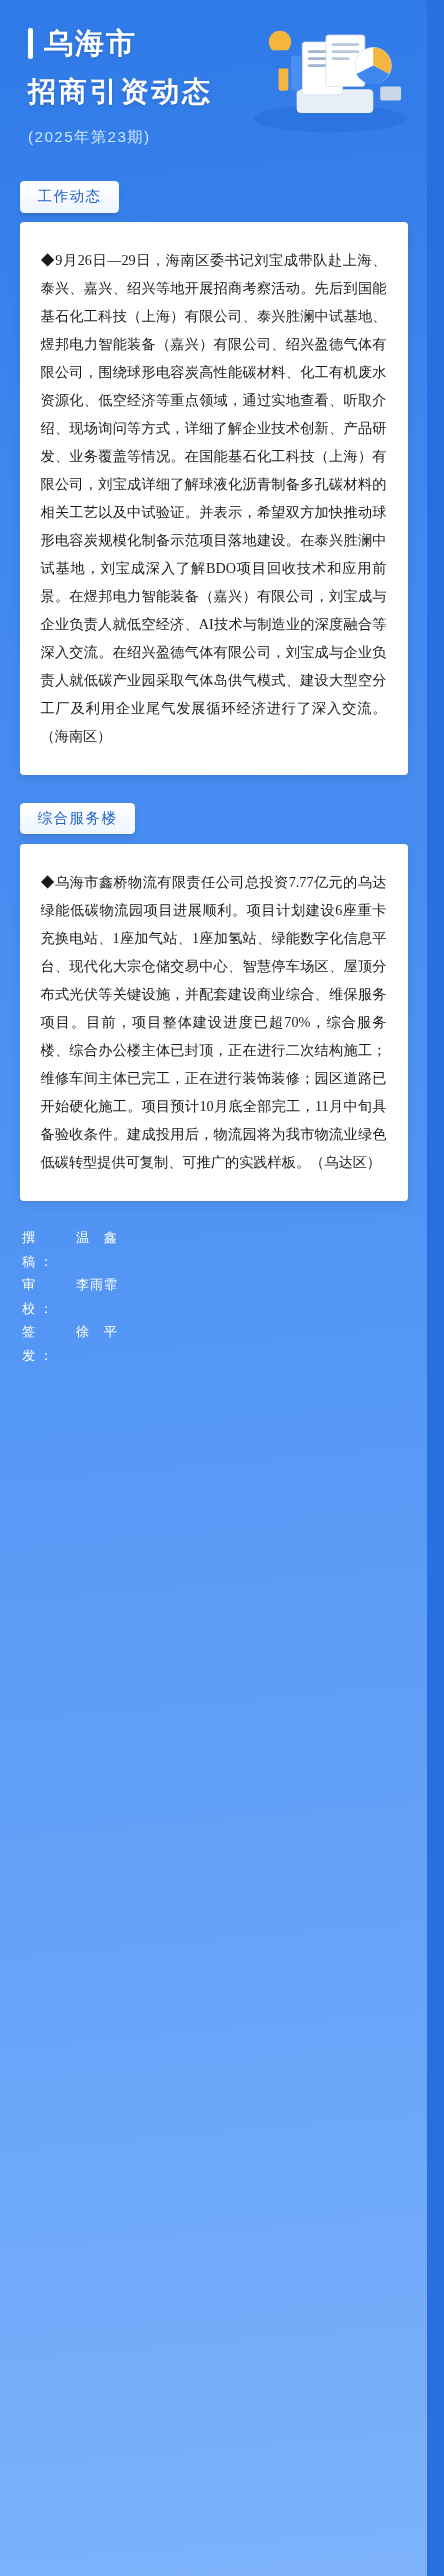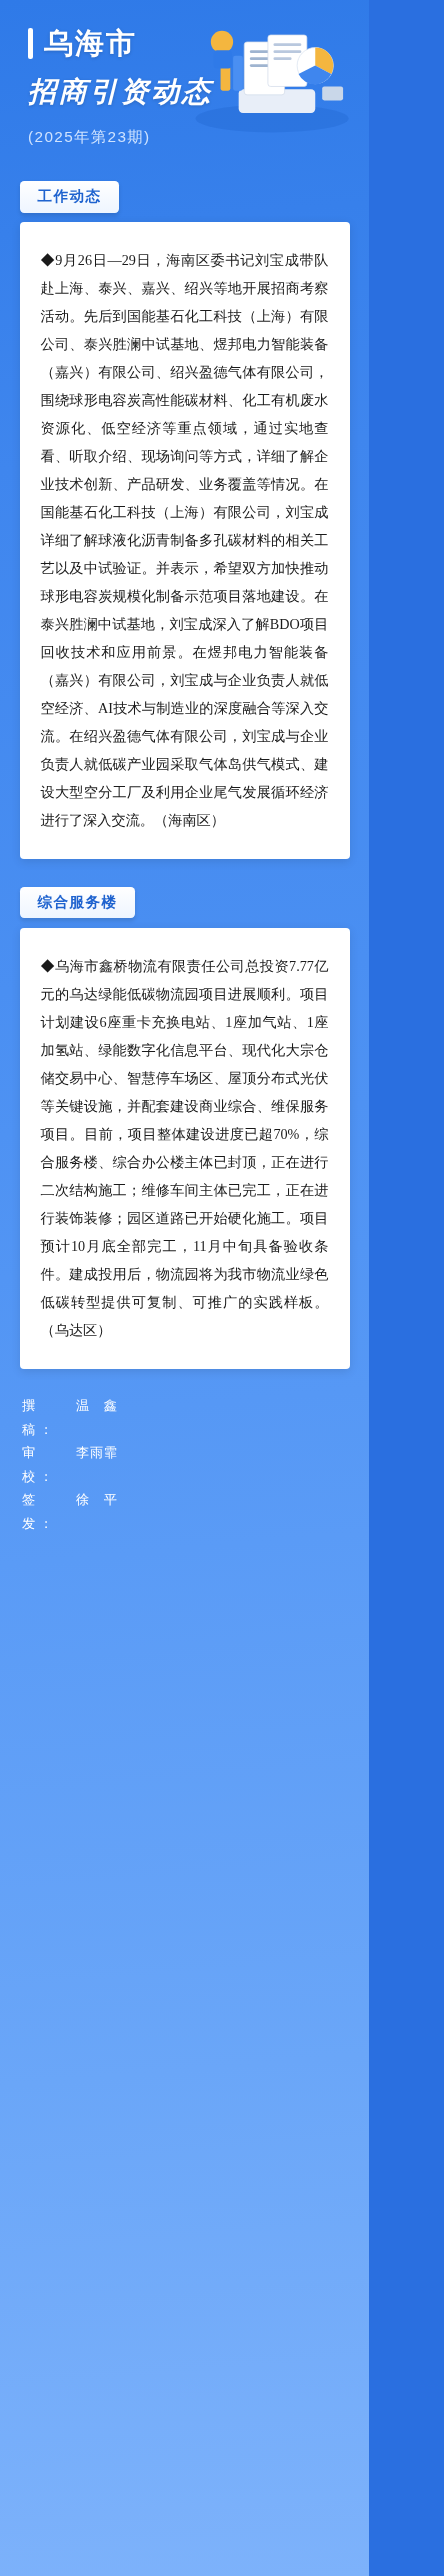--- a/index.html
+++ b/index.html
@@ -3,21 +3,21 @@
 <meta charset="utf-8">
 <style>
   * { box-sizing: border-box; margin: 0; padding: 0; }
   html, body {
     width: 445px;
     background: #2a6fe0;
     font-family: "Liberation Sans", sans-serif;
   }
   .page {
     position: relative;
-    width: 369px;
+    width: 427px;
     min-height: 2576px;
     background: linear-gradient(175deg, #2f7ae8 0%, #3f86ee 18%, #4a8ff2 38%, #5a9bf6 60%, #6aa6f8 80%, #7db2fb 100%);
     overflow: hidden;
     padding-bottom: 14px;
   }
   
   .header {
     position: relative;
     height: 174px;
     padding: 23.6px 0 0 28px;
@@ -28,41 +28,40 @@
     margin-right: 11px;
   }
   .title-main {
     font-size: 29px; font-weight: bold; color: #ffffff; letter-spacing: 2.1px;
     text-shadow: 0 1.4px 3.5px rgba(0,0,0,0.18);
   }
   .title-sub {
     margin-top: 9.7px;
     font-size: 28px; font-weight: bold; color: #ffffff; letter-spacing: 2.8px;
     text-shadow: 0 1.4px 3.5px rgba(0,0,0,0.18);
-    font-style: italic;
   }
   .title-issue {
     margin-top: 16px;
     font-size: 15.3px; color: #cfe3ff; letter-spacing: 1.4px;
   }
   
   .illus {
     position: absolute; right: 12.5px; top: 14px;
     width: 174px; height: 122px;
   }
   
   .section { padding: 0 19.5px; }
   .section-tag {
     display: inline-block;
     margin: 7px 0 9.7px 0;
     padding: 6.3px 18px;
     background: linear-gradient(180deg, #ffffff 0%, #eef5ff 100%);
     color: #1f63cf;
     font-size: 14.6px;
-    font-weight: bold;
+    font-weight: normal;
     letter-spacing: 1.4px;
     border-radius: 4.2px;
     box-shadow: 0 2.1px 4.2px rgba(0,0,0,0.12);
   }
   .card {
     background: #ffffff;
     border-radius: 4px;
     padding: 23.6px 21px 25px 21px;
     box-shadow: 0 2.8px 9.7px rgba(0,0,0,0.10);
     margin-bottom: 21px;

